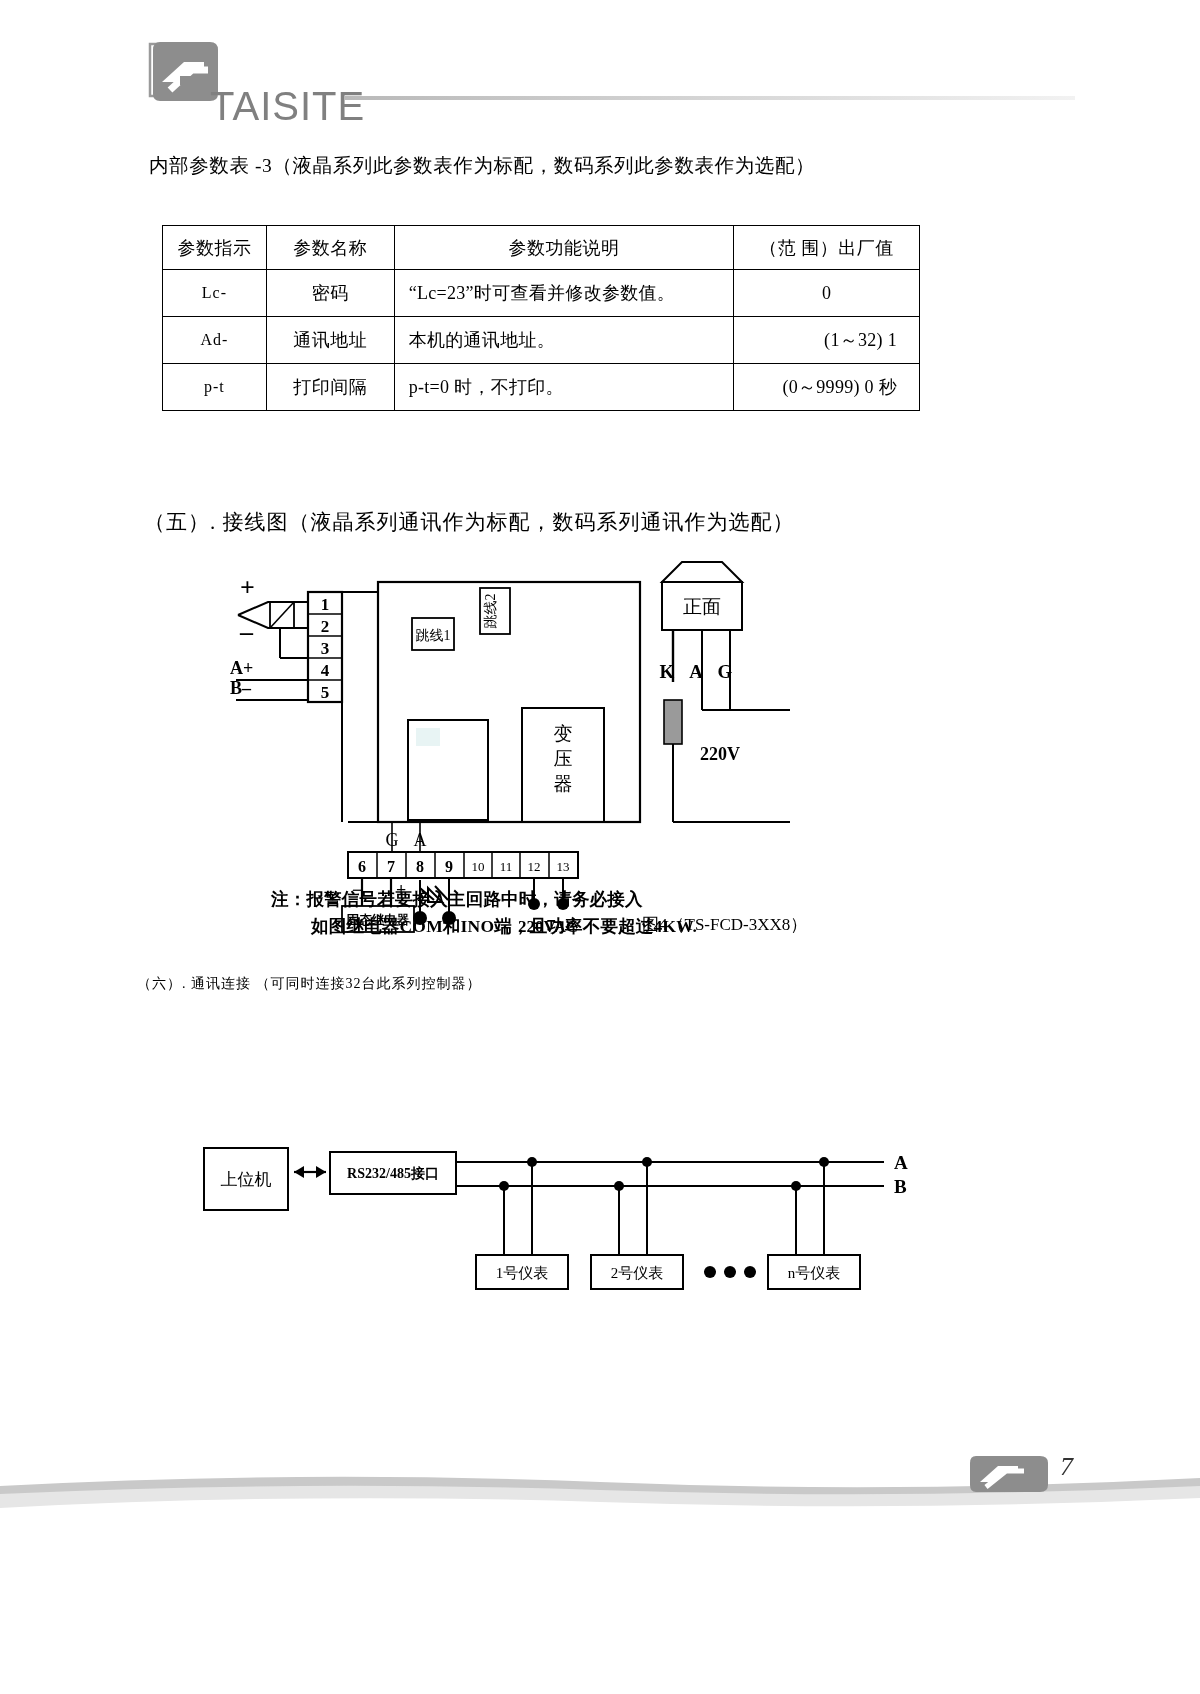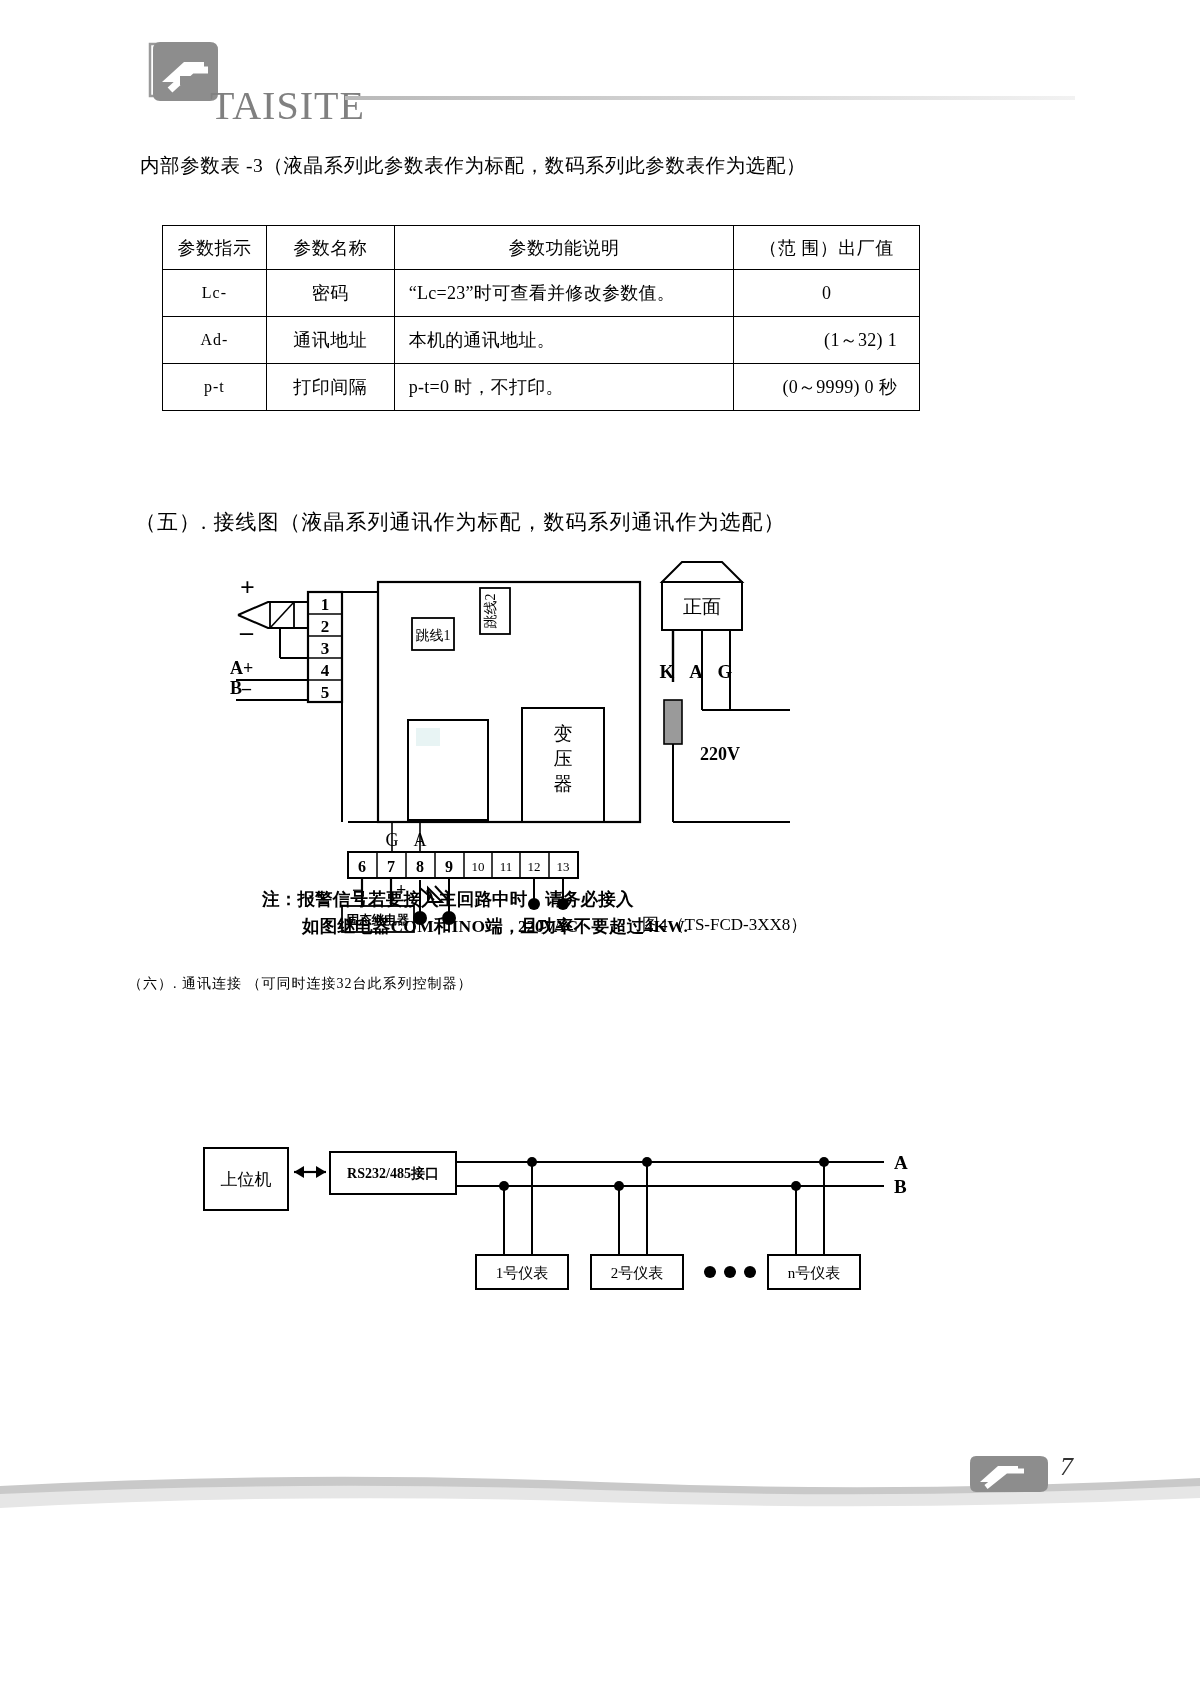--- a/index.html
+++ b/index.html
@@ -14,32 +14,32 @@
     color: #000;
     overflow: hidden;
   }
 
   
   .header { position: absolute; left: 0; top: 0; width: 1200px; height: 130px; }
   .logo-wrap { position: absolute; left: 148px; top: 38px; width: 200px; height: 70px; }
   .logo-mark { position: absolute; left: 0; top: 0; width: 72px; height: 68px; }
   .brand-text {
     position: absolute; left: 62px; top: 48px;
-    font-family: Liberation Serif, serif;
+    font-family: Liberation Sans, sans-serif;
     font-size: 40px; letter-spacing: 1px;
     color: #808080; font-weight: 400;
     line-height: 1;
   }
   .header-rule {
     position: absolute; left: 345px; top: 96px; width: 730px; height: 4px;
     background: linear-gradient(to right, #b9b9b9 0%, #d8d8d8 55%, #f2f2f2 100%);
   }
 
   
-  .cn { font-family: "Liberation Serif", "DejaVu Serif", serif; }
+  .cn { font-family: "Liberation Serif", "DejaVu Serif", serif; margin-left: 9px; }
   .para {
     position: absolute;
     font-size: 19.5px;
     letter-spacing: 0.6px;
     white-space: nowrap;
   }
 
   
   .ptable {
     position: absolute; left: 162px; top: 225px;

